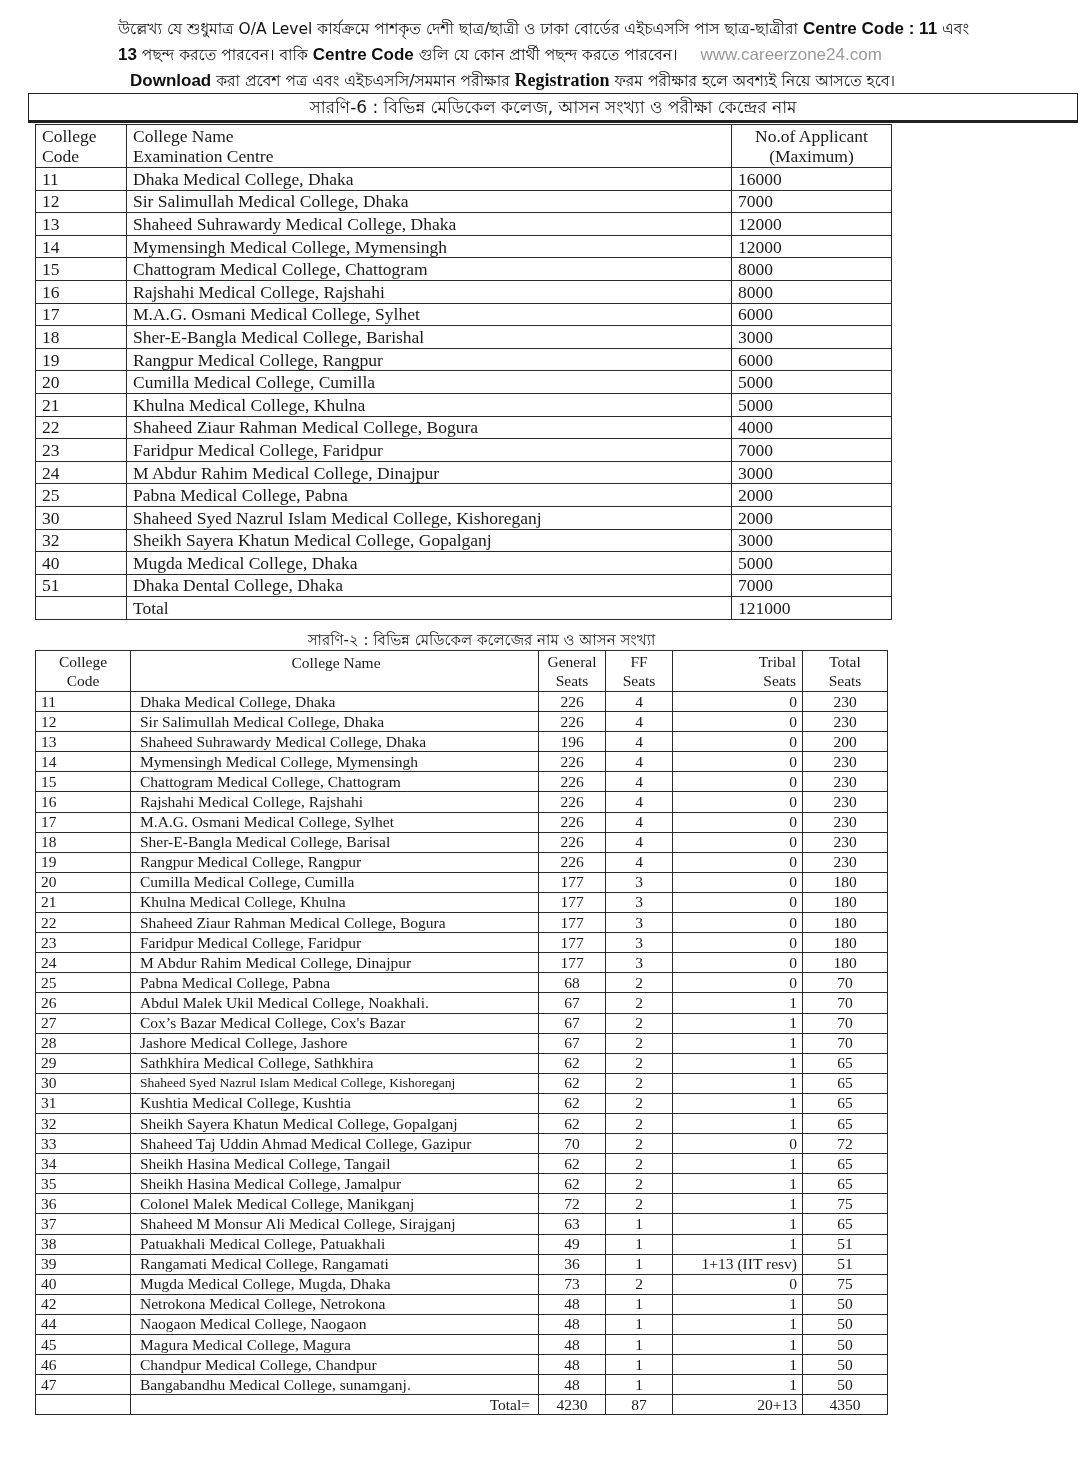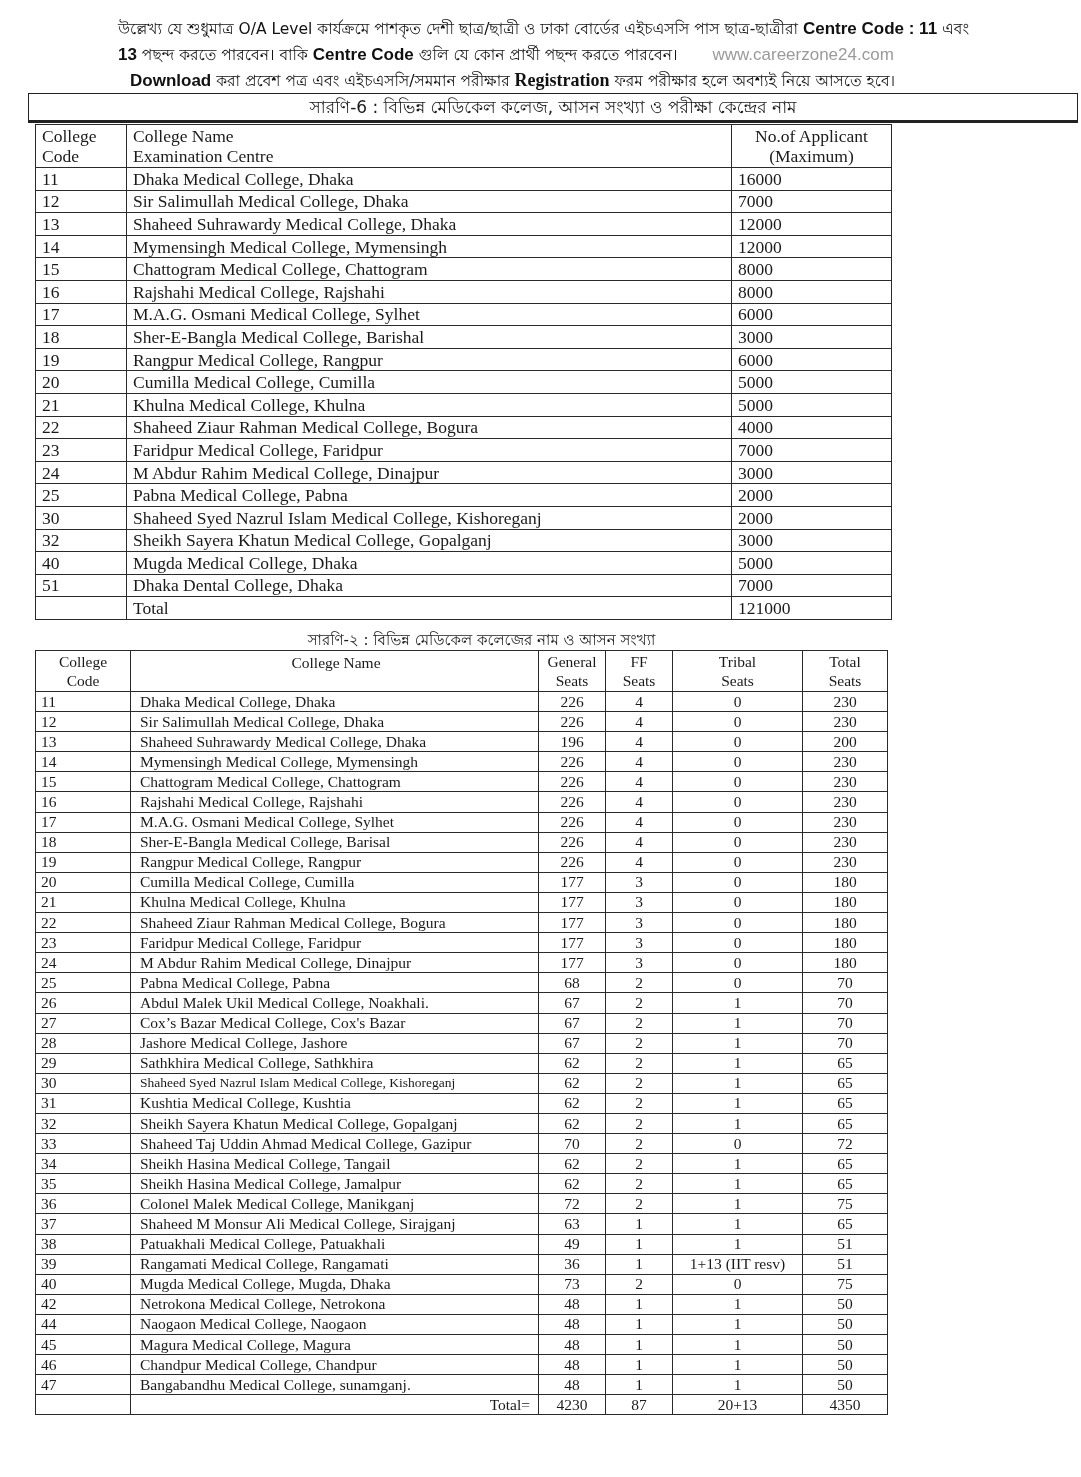--- a/index.html
+++ b/index.html
@@ -2,21 +2,21 @@
 <html><head>
 <meta charset="utf-8">
 <style>
   html,body{margin:0;padding:0;background:#fff;}
   body{width:1081px;height:1477px;position:relative;overflow:hidden;color:#1a1a1a;
        font-family:"Liberation Serif",serif;}
   .notice{position:absolute;left:118px;top:16px;width:920px;font-family:"DejaVu Sans",sans-serif;
           font-size:15.5px;line-height:25px;color:#111;}
   .notice .l1,.notice .l2,.notice .l3{white-space:nowrap;}
   .notice b{font-family:"Liberation Sans",sans-serif;font-size:17px;}
-  .notice .wm{color:#9a9a9a;font-family:"Liberation Sans",sans-serif;font-size:17px;margin-left:30px;}
+  .notice .wm{color:#9a9a9a;font-family:"Liberation Sans",sans-serif;font-size:17px;margin-left:18px;}
   .notice .l3{padding-left:12px;}
   .t1title{position:absolute;left:28px;top:93px;width:1050px;height:30px;border:1.5px solid #222;border-bottom-width:3px;
            box-sizing:border-box;text-align:center;font-family:"DejaVu Sans",sans-serif;font-size:17px;line-height:27px;}
   table{border-collapse:collapse;position:absolute;font-family:"Liberation Serif",serif;}
   td,th{border:1.3px solid #2a2a2a;padding:0 6px;font-weight:normal;vertical-align:middle;}
   #t1{left:35px;top:124px;width:857px;font-size:17.5px;}
   #t1 td,#t1 th{height:21.6px;line-height:20px;}
   #t1 .c1{width:78px;text-align:left;}
   #t1 .c2{text-align:left;}
   #t1 .c3{width:147px;text-align:left;}
@@ -28,21 +28,21 @@
   .t2title span{margin-left:-140px;}
   #t2{left:35px;top:650px;width:853px;font-size:15.5px;}
   #t2 td{height:19.1px;line-height:18px;padding:0 5px;}
   #t2 th{height:38px;line-height:19px;text-align:center;}
   #t2 .c1{width:82px;text-align:left;}
   #t2 th.c1{text-align:center;}
   #t2 .c2{text-align:left;padding-left:9px;}
   #t2 th.c2{text-align:center;vertical-align:top;padding-top:2px;}
   #t2 .c3{width:54px;text-align:center;}
   #t2 .c4{width:54px;text-align:center;}
-  #t2 .c5{width:117px;text-align:center;}
+  #t2 .c5{width:117px;text-align:right;}
   #t2 .c6{width:72px;text-align:center;}
   #t2 .small{font-size:13.5px;}
   #t2 tr.total td.c2{text-align:right;padding-right:8px;}
 </style>
 </head>
 <body>
 
 <div class="notice">
   <div class="l1">
     <span>উল্লেখ্য যে শুধুমাত্র O/A Level কার্যক্রমে পাশকৃত দেশী ছাত্র/ছাত্রী ও ঢাকা বোর্ডের এইচএসসি পাস ছাত্র-ছাত্রীরা</span>

